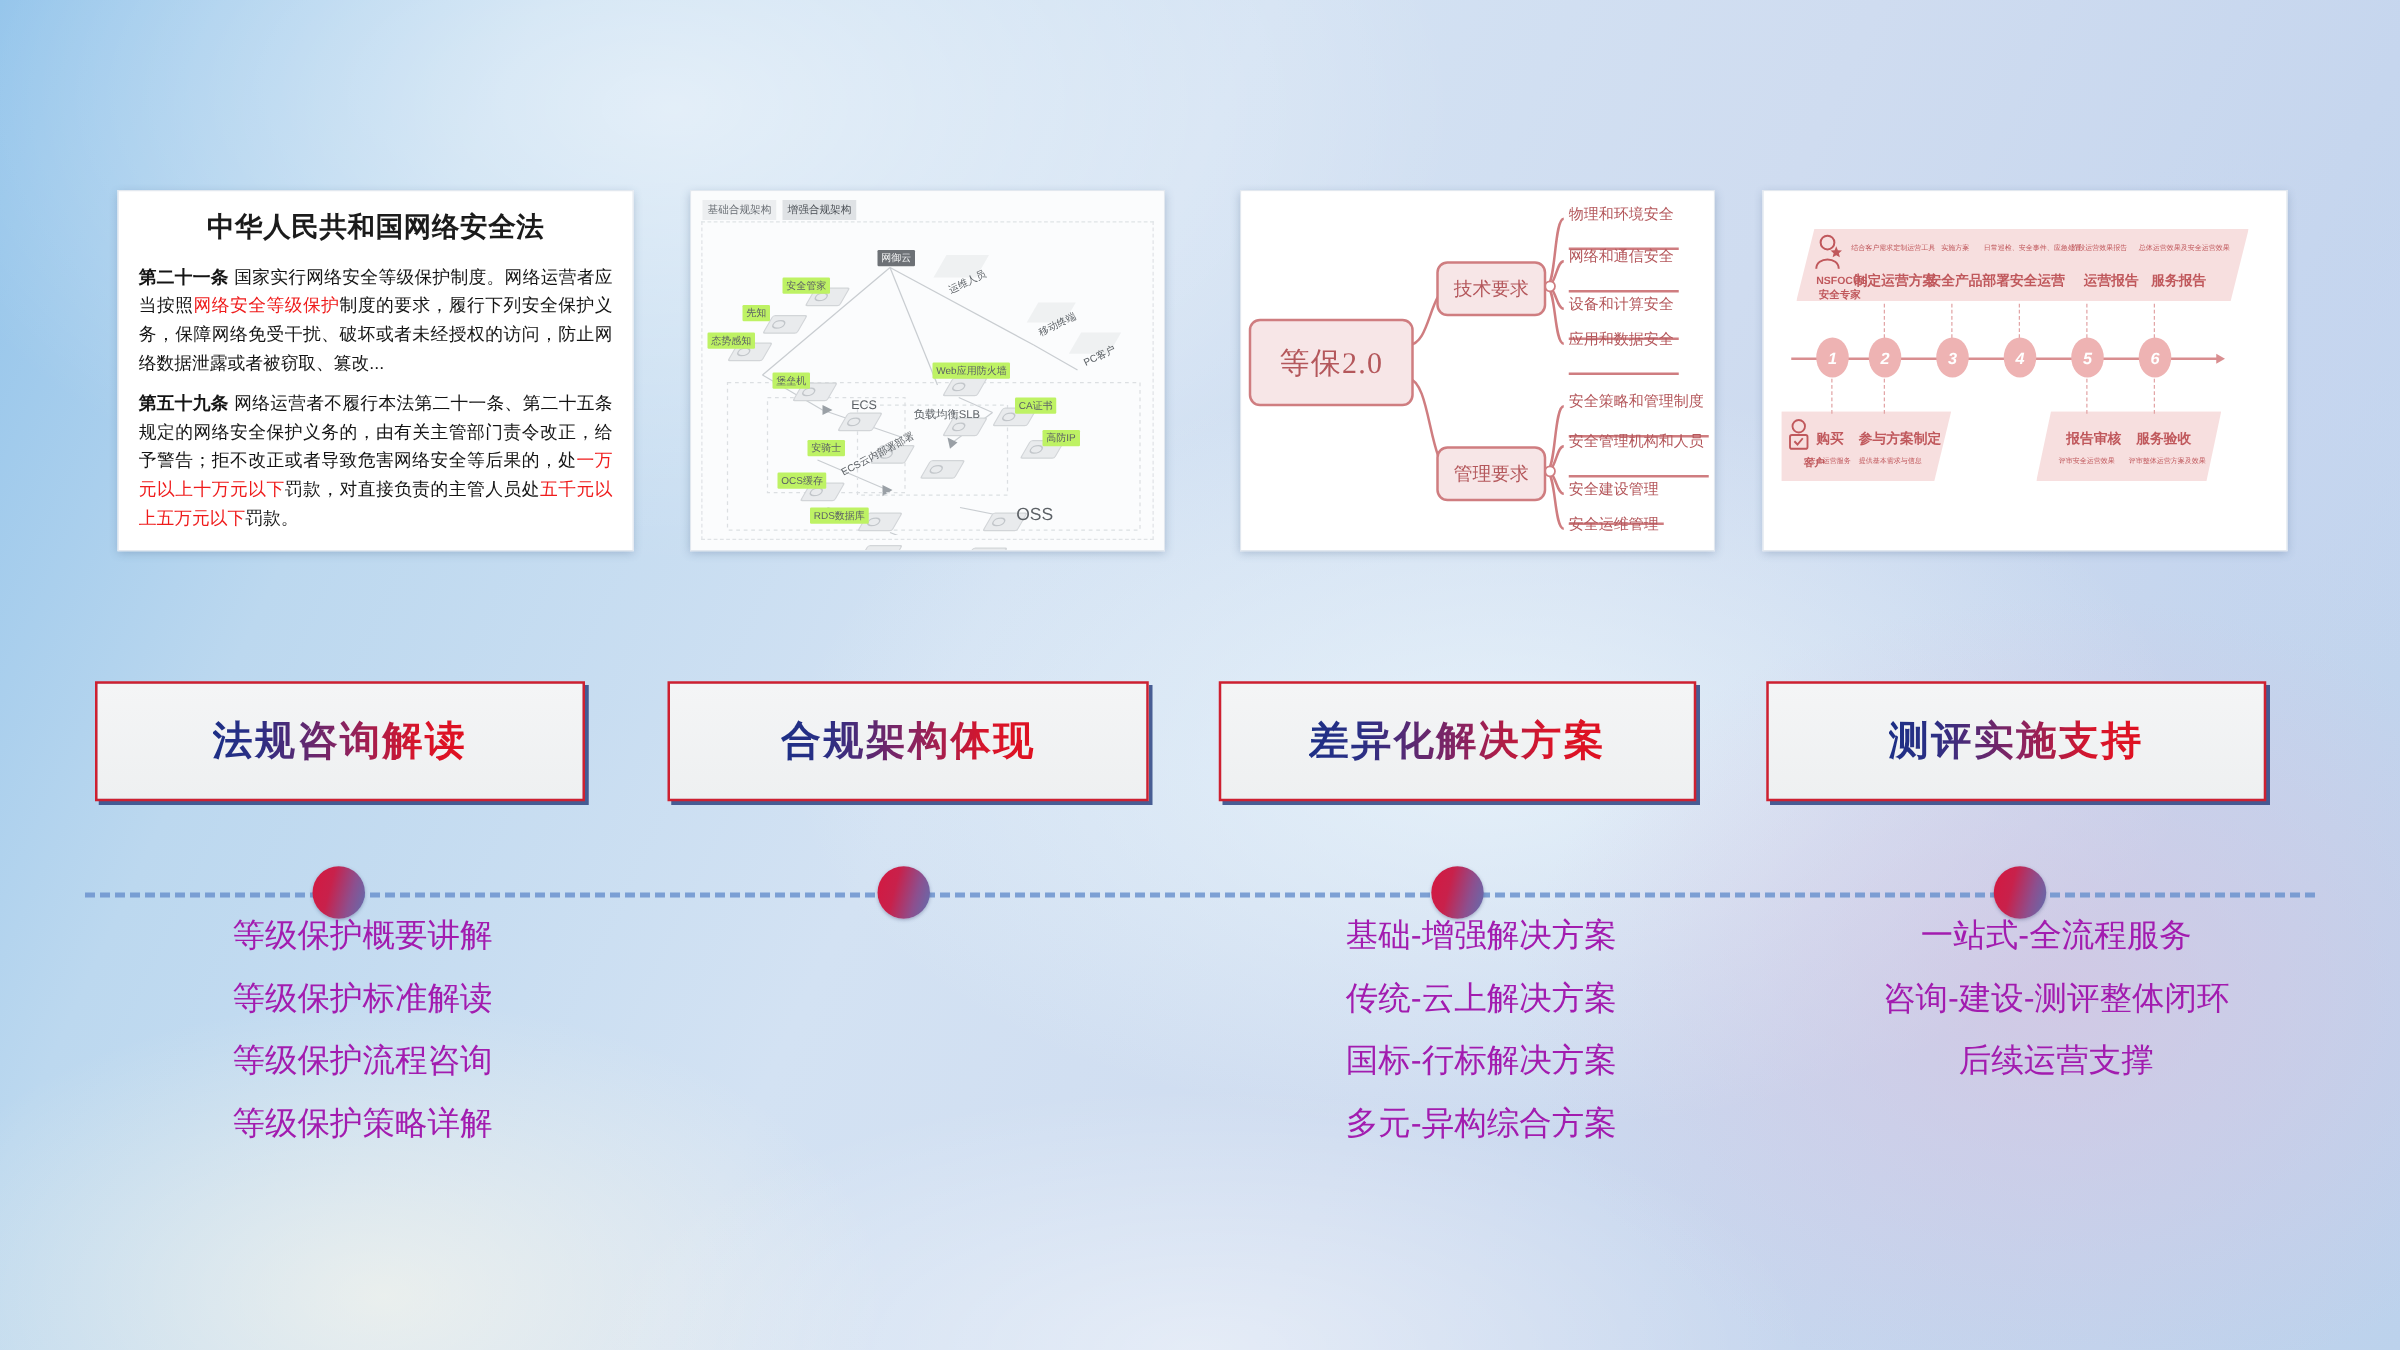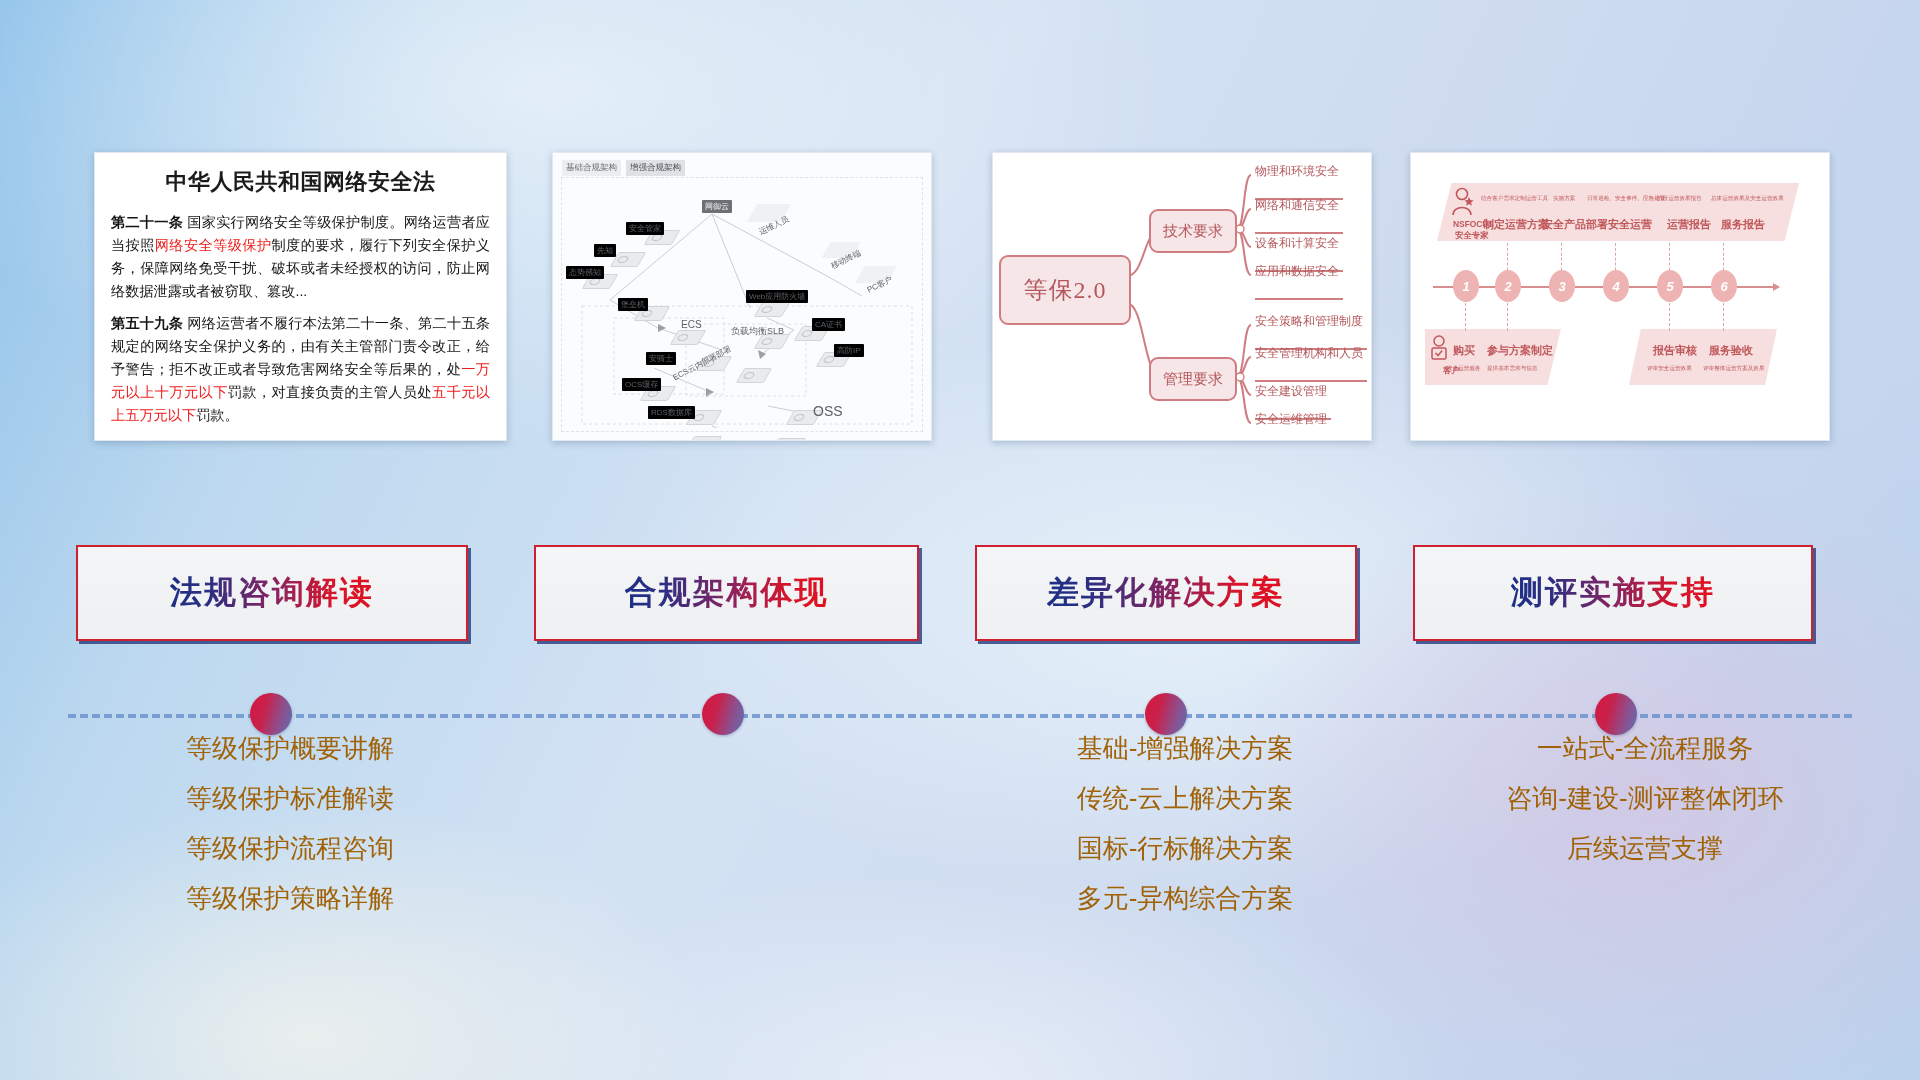--- a/index.html
+++ b/index.html
@@ -64,21 +64,21 @@
   .arch{position:relative;width:100%;height:100%;background:#fbfcfd;}
   .arch-tabs{position:absolute;left:9px;top:7px;display:flex;gap:5px;}
   .arch-tab{
     font-size:8.5px;color:#6a6f75;background:#eceef0;padding:2px 4px;
     white-space:nowrap;
   }
   .arch-tab.sel{background:#dfe2e5;color:#4a4f55;}
   .arch-canvas{position:absolute;left:8px;top:24px;right:8px;bottom:8px;
     border:1px dashed #e0e3e6;}
   .nlabel{
-    position:absolute;font-size:8px;color:#5c6166;background:#000000;
+    position:absolute;font-size:8px;color:#5c6166;background:#bef264;
     padding:1px 3px;white-space:nowrap;border-radius:1px;
   }
   .nlabel.dark{background:#6d7176;color:#f2f3f4;}
   .nlabel.plain{background:transparent;color:#5c6166;}
   .iso{
     position:absolute;width:26px;height:13px;background:#e9ebed;
     transform:skewX(-30deg) ;border:1px solid #d2d5d8;border-radius:2px;
   }
   .iso::after{
     content:"";position:absolute;left:3px;top:3px;width:8px;height:5px;
@@ -166,21 +166,21 @@
   }
 
   
   .cols{position:absolute;top:735px;left:0;width:1920px;height:240px;}
   .col{position:absolute;top:0;text-align:center;}
   .col.k1{left:60px;width:460px;}
   .col.k2{left:520px;width:440px;}
   .col.k3{left:960px;width:450px;}
   .col.k4{left:1410px;width:470px;}
   .bullet{
-    font-size:26px;color:#a16207;line-height:1;margin-bottom:24px;
+    font-size:26px;color:#a21caf;line-height:1;margin-bottom:24px;
     white-space:nowrap;
   }
 </style>
 </head>
 <body>
 
 <div id="bg">
   <div class="bgl bg-base"></div>
   <div class="bgl bg-glow1"></div>
   <div class="bgl bg-glow2"></div>

